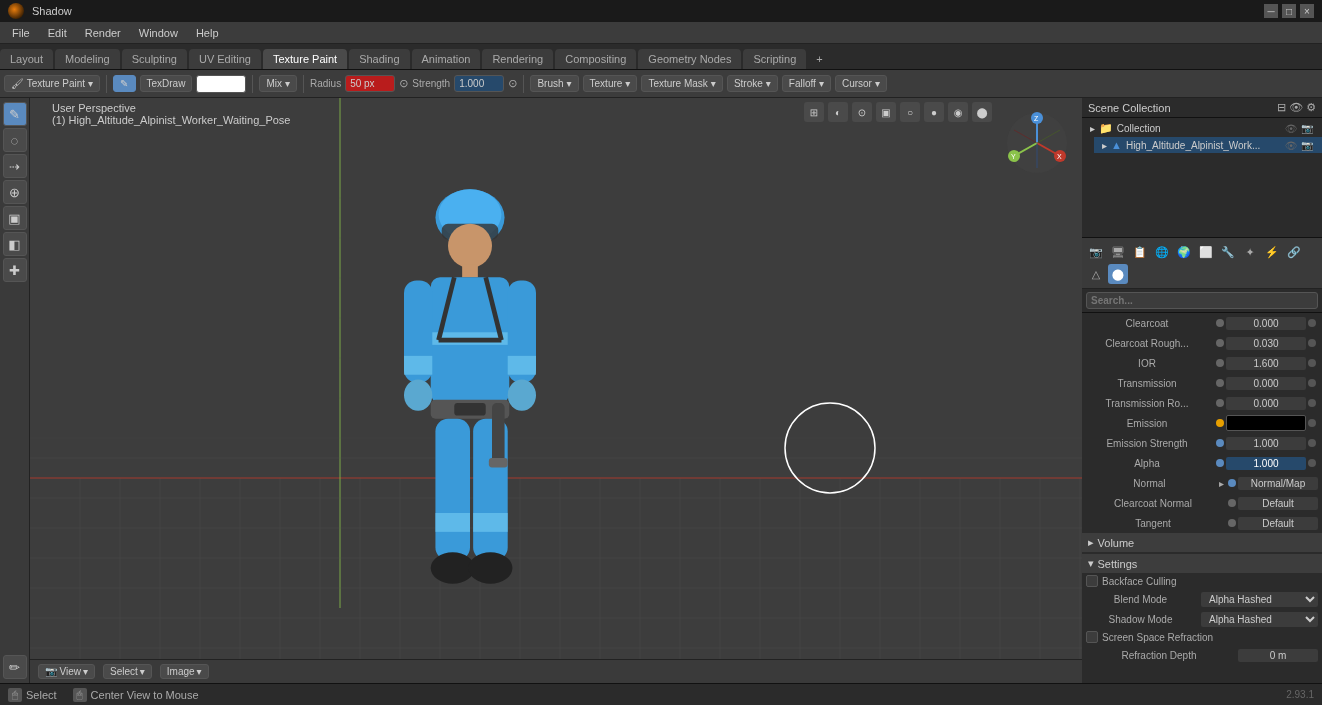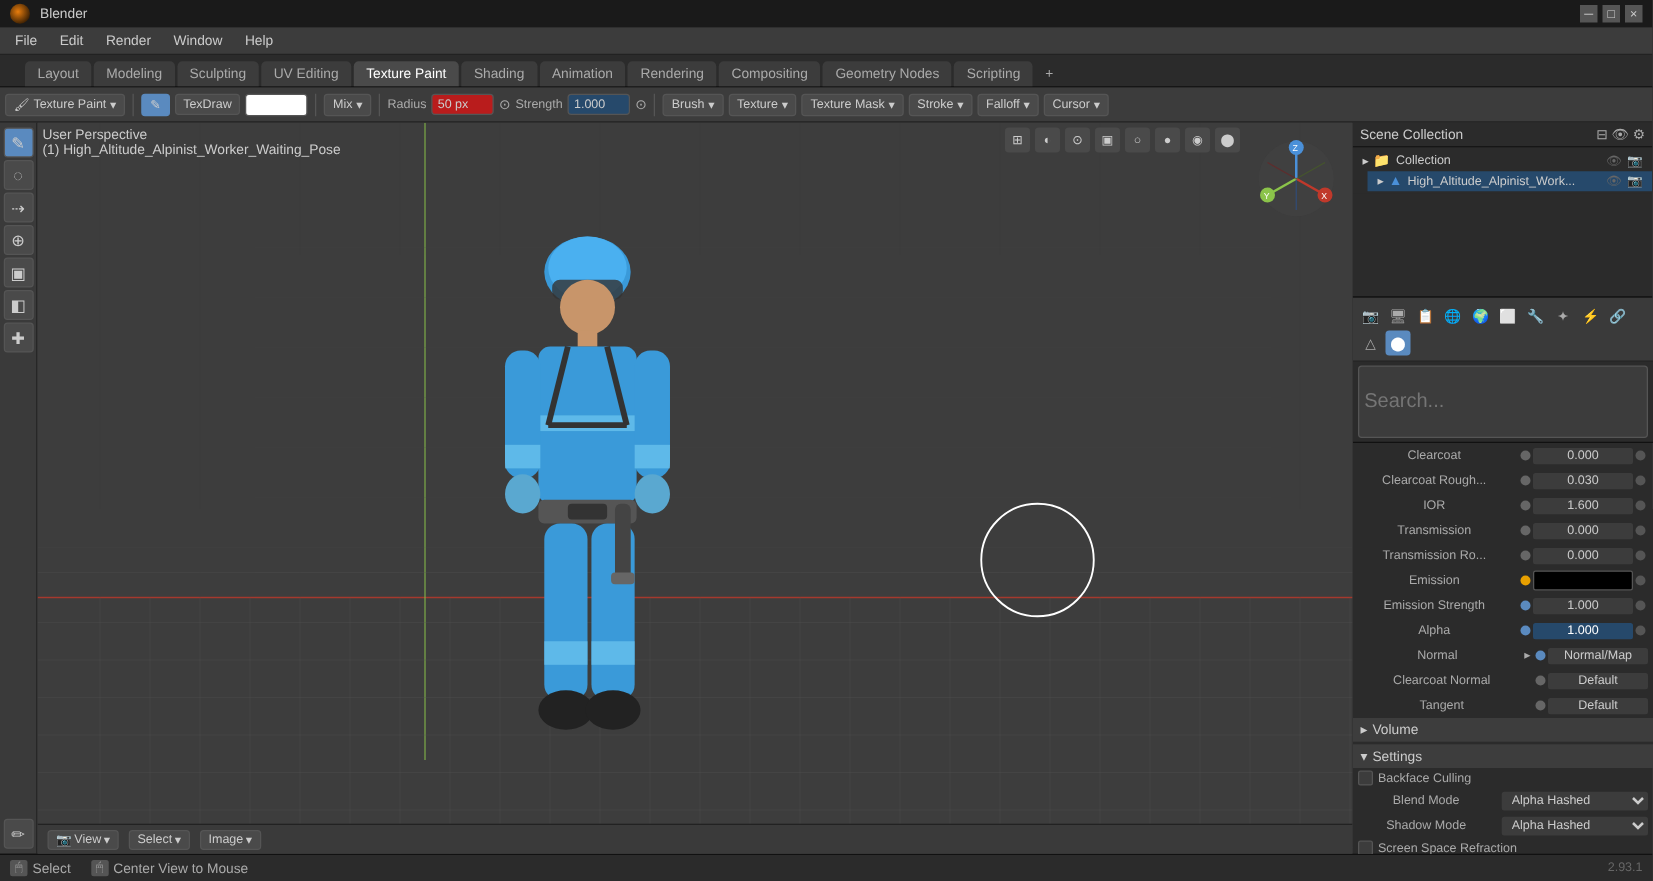--- a/index.html
+++ b/index.html
@@ -75,21 +75,21 @@
       cursor: pointer;
       border-radius: 3px;
     }
 
     
     .workspace-tabs {
       background: #2b2b2b;
       height: 26px;
       display: flex;
       align-items: flex-end;
-      padding: 0 20px;
+      padding: 0 0;
       flex-shrink: 0;
       border-bottom: 1px solid #111;
     }
     .workspace-tab {
       padding: 4px 10px;
       background: #3c3c3c;
       color: #aaa;
       font-size: 11px;
       cursor: pointer;
       border-radius: 4px 4px 0 0;
@@ -195,21 +195,21 @@
       flex: 1;
       background: #3d3d3d;
       position: relative;
       overflow: hidden;
     }
 
     
     .viewport-info {
       position: absolute;
       top: 4px;
-      left: 4px;
+      left: 22px;
       color: #ccc;
       font-size: 11px;
     }
 
     
     .nav-gizmo {
       position: absolute;
       top: 10px;
       right: 10px;
       width: 70px;
@@ -421,21 +421,21 @@
     ::-webkit-scrollbar { width: 6px; }
     ::-webkit-scrollbar-track { background: #2b2b2b; }
     ::-webkit-scrollbar-thumb { background: #555; border-radius: 3px; }
   </style>
 </head>
 <body>
 
 <div class="title-bar">
   <div class="title-bar-left">
     <div class="blender-logo"></div>
-    <span class="title-bar-title">Blender</span>
+    <span class="title-bar-title">Shadow</span>
   </div>
   <div class="title-bar-controls">
     <button class="title-btn">─</button>
     <button class="title-btn">□</button>
     <button class="title-btn">×</button>
   </div>
 </div>
 
 <div class="menu-bar">
   <span class="menu-item">File</span>
@@ -748,21 +748,21 @@
         <div class="props-icon">⬜</div>
         <div class="props-icon">🔧</div>
         <div class="props-icon">✦</div>
         <div class="props-icon">⚡</div>
         <div class="props-icon">🔗</div>
         <div class="props-icon">△</div>
         <div class="props-icon active">⬤</div>
       </div>
 
       <div style="padding:3px 4px;background:#2b2b2b;border-bottom:1px solid #111;">
-        <input type="text" style="width: 100%; background: rgb(60, 60, 60); border: 1px solid rgb(85, 85, 85); color: rgb(204, 204, 204); font-size: 16px; padding: 19px 4px; border-radius: 3px;" placeholder="Search...">
+        <input type="text" style="width: 100%; background: rgb(60, 60, 60); border: 1px solid rgb(85, 85, 85); color: rgb(204, 204, 204); font-size: 10px; padding: 2px 4px; border-radius: 3px; font-weight: bold;" placeholder="Search...">
       </div>
 
       <div>
 
         <div class="props-row">
           <span class="props-label">Clearcoat</span>
           <div class="props-dot grey"></div>
           <span class="props-value">0.000</span>
           <div class="props-dot grey" style="background:#555;margin-left:2px;"></div>
         </div>

